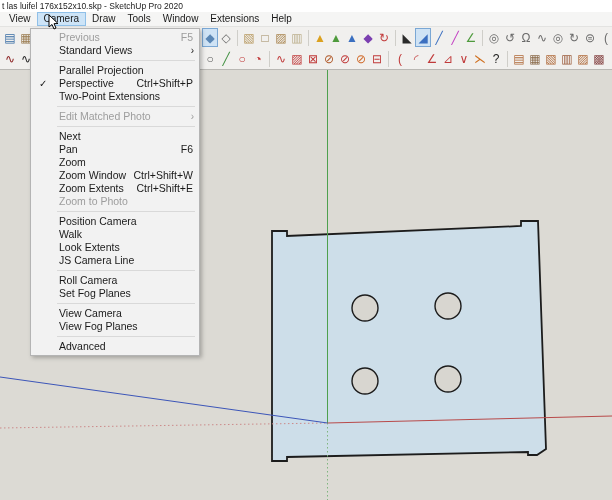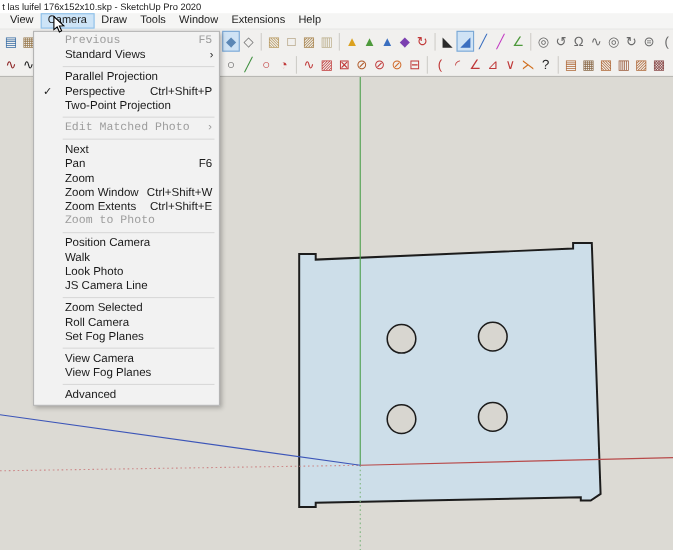--- a/index.html
+++ b/index.html
@@ -41,21 +41,21 @@
   #camera-menu { position:absolute; left:30px; top:28px; width:170px;
     background:#f2f2f2; border:1px solid #b4b4b4;
     box-shadow:2px 2px 4px rgba(0,0,0,.25); padding:2px 0; z-index:50; }
   .menu-item { position:relative; height:13px; line-height:13px; font-size:10.5px;
     color:#1a1a1a; padding-left:28px; padding-right:6px; white-space:nowrap;
     display:flex; cursor:default; }
   .menu-item .lbl { flex:1 1 auto; overflow:hidden; }
   .menu-item .sc { flex:0 0 auto; text-align:right; }
   .menu-item .chk { position:absolute; left:8px; top:0; width:14px; font-size:10px; }
   .menu-item .sub { position:absolute; right:5px; top:0; font-size:10px; }
-  .menu-item.disabled { color:#9d9d9d;font-family:Liberation Mono, monospace; }
+  .menu-item.disabled { color:#9d9d9d; }
   .menu-sep { height:7px; position:relative; }
   .menu-sep::after { content:""; position:absolute; left:26px; right:4px; top:3px;
     height:1px; background:#d9d9d9; }
 
   
   #cursor { position:absolute; left:48px; top:14px; z-index:99; pointer-events:none; }
 </style>
 </head>
 <body>
 
@@ -192,21 +192,21 @@
       <div class="menu-sep"></div>
       <div class="menu-item">
         <span class="lbl">Parallel Projection</span>
       </div>
       <div class="menu-item">
         <span class="chk">✓</span>
         <span class="lbl">Perspective</span>
         <span class="sc">Ctrl+Shift+P</span>
       </div>
       <div class="menu-item">
-        <span class="lbl">Two-Point Projection</span>
+        <span class="lbl">Two-Point Extensions</span>
       </div>
       <div class="menu-sep"></div>
       <div class="menu-item disabled">
         <span class="lbl">Edit Matched Photo</span>
         <span class="sub">›</span>
       </div>
       <div class="menu-sep"></div>
       <div class="menu-item">
         <span class="lbl">Next</span>
       </div>
@@ -229,29 +229,26 @@
         <span class="lbl">Zoom to Photo</span>
       </div>
       <div class="menu-sep"></div>
       <div class="menu-item">
         <span class="lbl">Position Camera</span>
       </div>
       <div class="menu-item">
         <span class="lbl">Walk</span>
       </div>
       <div class="menu-item">
-        <span class="lbl">Look Photo</span>
+        <span class="lbl">Look Extents</span>
       </div>
       <div class="menu-item">
         <span class="lbl">JS Camera Line</span>
       </div>
       <div class="menu-sep"></div>
-      <div class="menu-item">
-        <span class="lbl">Zoom Selected</span>
-      </div>
       <div class="menu-item">
         <span class="lbl">Roll Camera</span>
       </div>
       <div class="menu-item">
         <span class="lbl">Set Fog Planes</span>
       </div>
       <div class="menu-sep"></div>
       <div class="menu-item">
         <span class="lbl">View Camera</span>
       </div>

